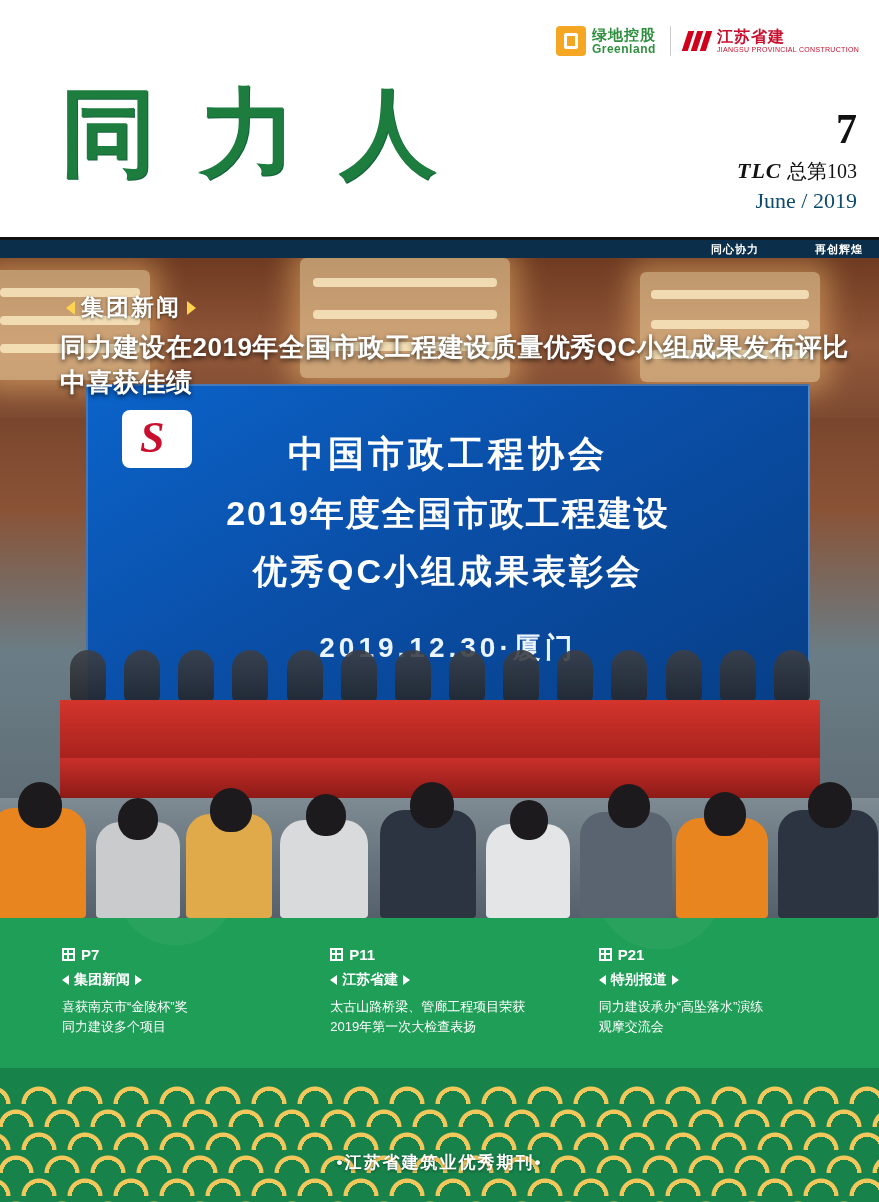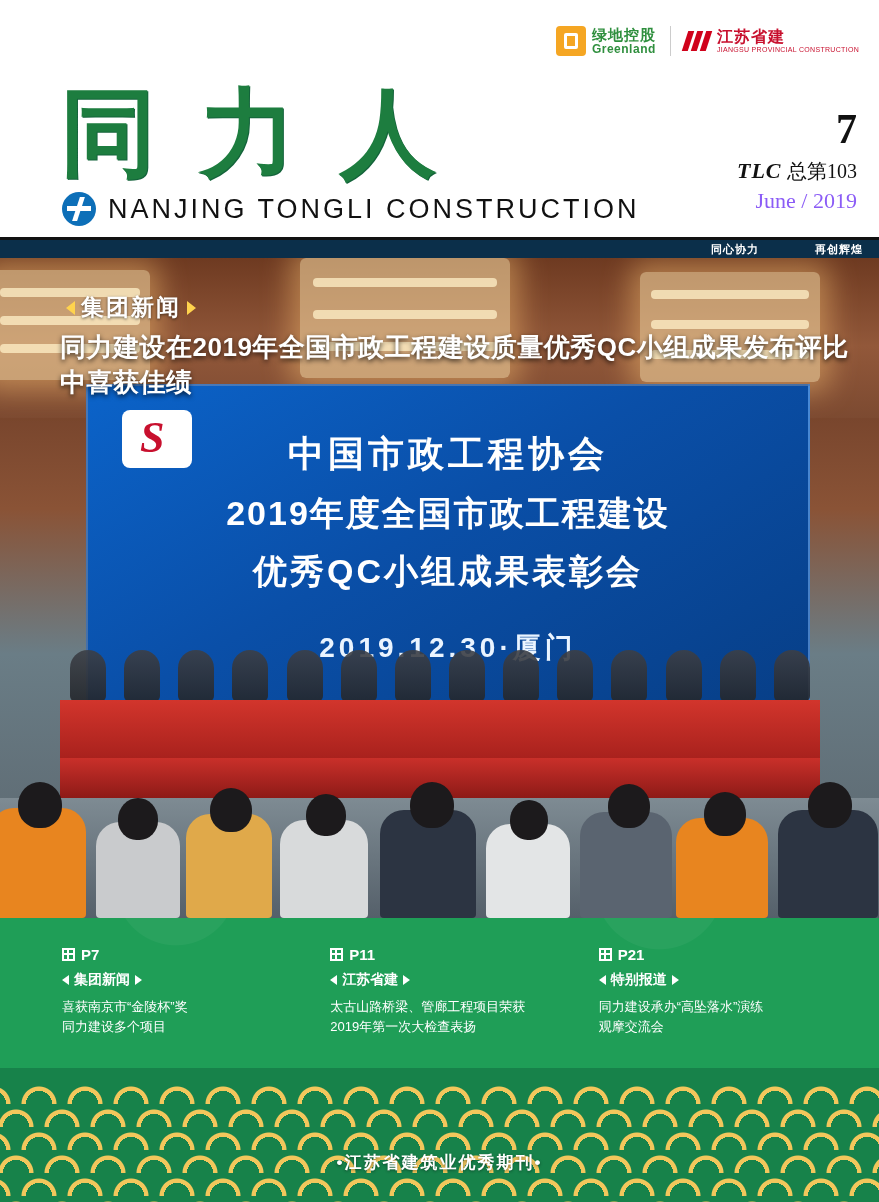--- a/index.html
+++ b/index.html
@@ -42,21 +42,21 @@
   .tl-emblem{width:34px;height:34px;border-radius:50%;background:#0d6fb8;position:relative;flex:none;}
   .tl-emblem:before{content:"";position:absolute;left:5px;top:14px;width:24px;height:5px;background:#fff;}
   .tl-emblem:after{content:"";position:absolute;left:14px;top:5px;width:5px;height:24px;background:#fff;transform:skewX(-18deg);}
   .title-en{font-size:27px;letter-spacing:3px;color:#111;font-weight:400;}
 
   .issue-block{position:absolute;right:22px;top:108px;text-align:right;line-height:1;}
   .issue-no{font-size:42px;font-weight:bold;color:#111;font-family:"Liberation Serif",serif;}
   .issue-tlc{margin-top:10px;font-size:22px;color:#111;font-family:"Liberation Serif",serif;}
   .issue-tlc .tlc{font-style:italic;font-weight:bold;letter-spacing:1px;}
   .issue-tlc .zong{font-size:20px;}
-  .issue-date{margin-top:8px;font-size:22px;color:#8b5cf6;font-family:"Liberation Serif",serif;}
+  .issue-date{margin-top:8px;font-size:22px;color:#0c4a6e;font-family:"Liberation Serif",serif;}
 
   .masthead-rule{position:absolute;left:0;right:0;bottom:0;height:3px;background:#111;}
 
   
   .slogan-bar{position:absolute;top:240px;left:0;width:879px;height:18px;background:#0b2f4a;}
   .slogan-bar .sl{position:absolute;top:2px;font-size:11px;color:#ffffff;font-weight:bold;letter-spacing:1px;}
   .sl1{right:120px;}
   .sl2{right:16px;}
 
   
@@ -162,24 +162,20 @@
           </div>
         <div class="js-text">
           <div class="js-cn">江苏省建</div>
           <div class="js-en">JIANGSU PROVINCIAL CONSTRUCTION</div>
         </div>
       </div>
     </div>
 
     <div class="title-cn">同力人</div>
 
-    <div class="title-en-row">
-      <div class="tl-emblem"></div>
-      <div class="title-en">NANJING TONGLI CONSTRUCTION</div>
-    </div>
 
     <div class="issue-block">
       <div class="issue-no">7</div>
       <div class="issue-tlc">
         <span class="tlc">TLC</span>
         <span class="zong">总第103</span>
       </div>
       <div class="issue-date">June / 2019</div>
     </div>
 

